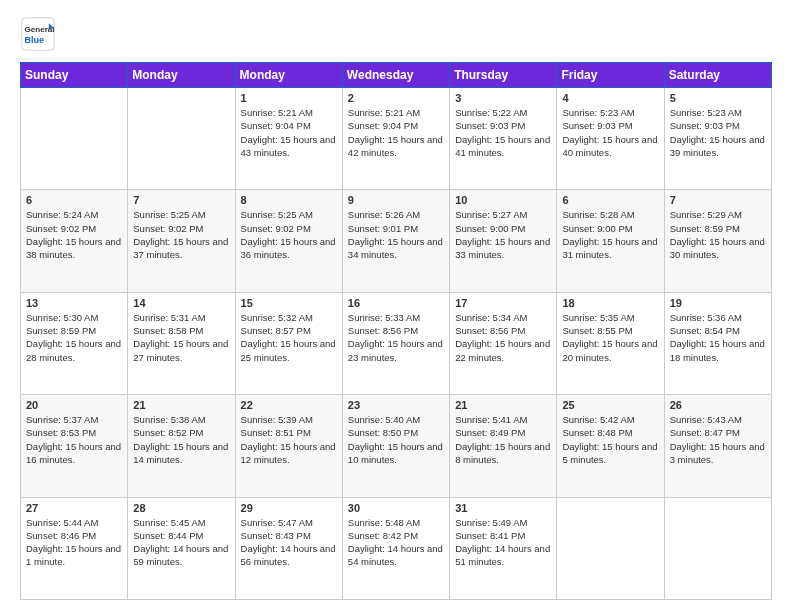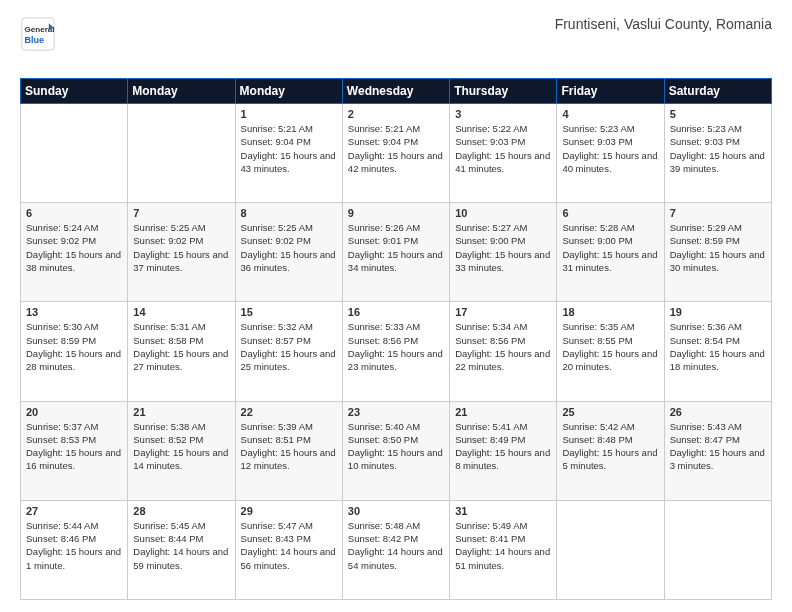--- a/index.html
+++ b/index.html
@@ -14,21 +14,21 @@
       width: 792px;
       height: 612px;
       padding: 16px 20px 12px 20px;
       display: flex;
       flex-direction: column;
     }
     .header {
       display: flex;
       justify-content: space-between;
       align-items: flex-start;
-      margin-bottom: 26px;
+      margin-bottom: 10px;
     }
     .logo {
       display: flex;
       align-items: center;
       gap: 0;
     }
     .logo-icon {
       width: 36px;
       height: 36px;
       margin-right: 2px;
@@ -45,21 +45,21 @@
     .location {
       font-size: 14px;
       color: #444;
     }
     .calendar {
       width: 100%;
       border-collapse: collapse;
       flex: 1;
     }
     .calendar th {
-      background: #0f172a;
+      background: #6d28d9;
       color: #fff;
       font-size: 12px;
       font-weight: bold;
       padding: 5px 4px;
       text-align: left;
       border: 1px solid #1565c0;
     }
     .calendar td {
       border: 1px solid #ccc;
       vertical-align: top;
@@ -93,21 +93,20 @@
   <div class="header">
     <div class="logo">
       <svg class="logo-icon" viewBox="0 0 40 40">
         <rect x="2" y="2" width="36" height="36" rx="4" fill="white" stroke="#ccc" stroke-width="1"></rect>
         <text x="5" y="18" font-size="9" font-weight="bold" fill="#333" font-family="Arial">General</text>
         <text x="5" y="30" font-size="10" font-weight="bold" fill="#1565c0" font-family="Arial">Blue</text>
         <polygon points="32,8 38,14 32,14" fill="#1565c0"></polygon>
       </svg>
     </div>
     <div class="title-block">
-      <div class="location">Fruntiseni, Vaslui County, Romania</div>
     </div>
   </div>
 
   <table class="calendar">
     <thead>
       <tr id="header-row">
           <th>Sunday</th>
           <th>Monday</th>
           <th>Monday</th>
           <th>Wednesday</th>

